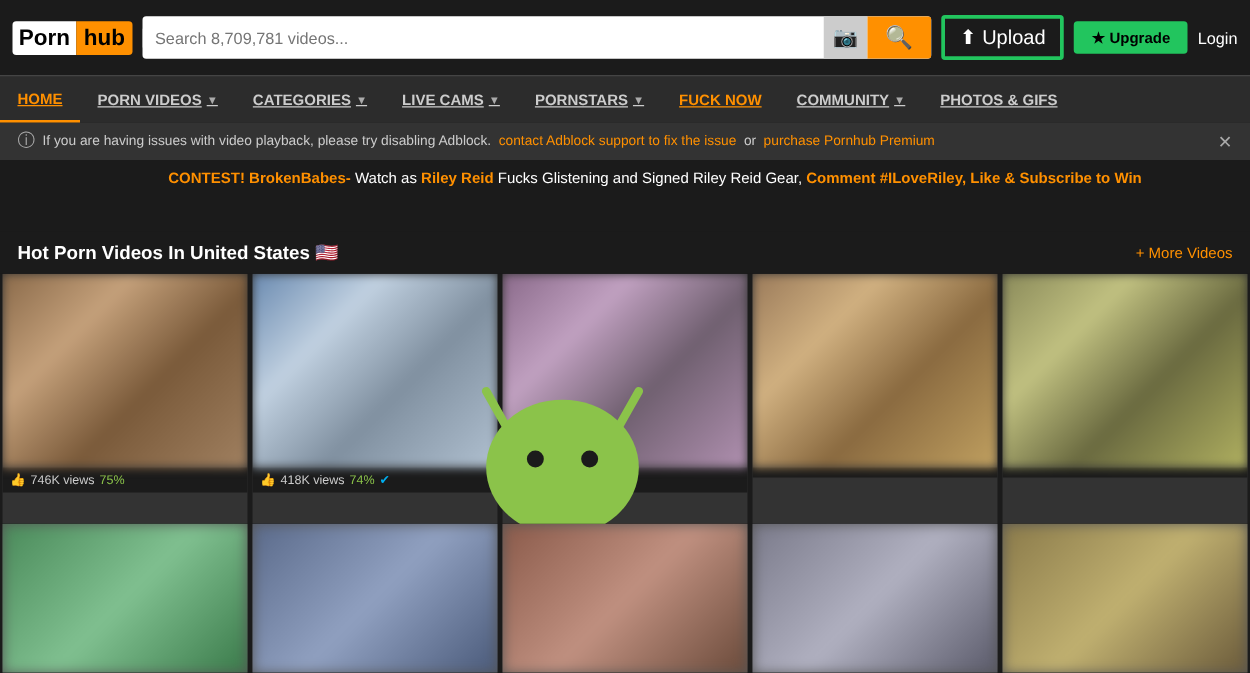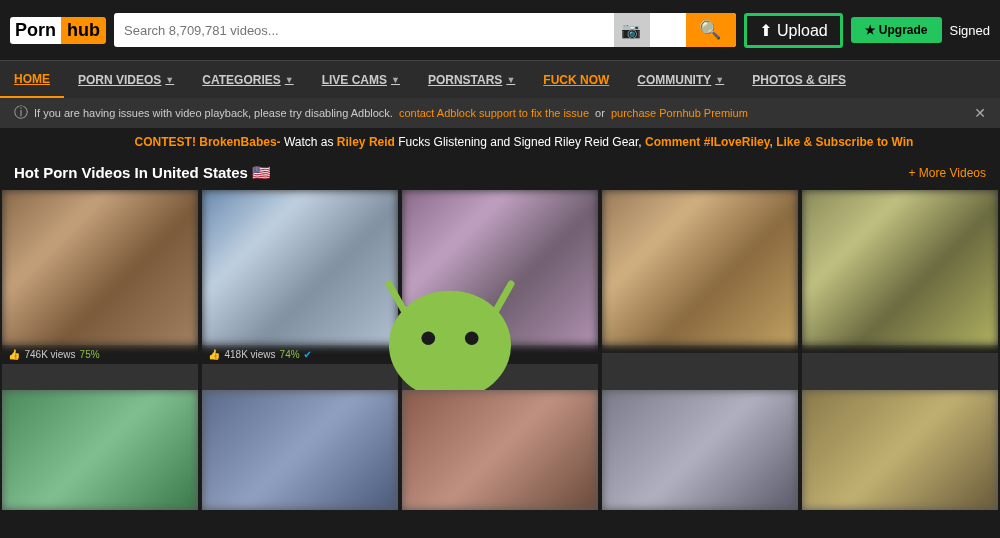--- a/index.html
+++ b/index.html
@@ -37,21 +37,20 @@
       border-radius: 0 3px 3px 0;
     }
     #search-bar {
       flex: 1;
       display: flex;
       align-items: center;
       background: #fff;
       border-radius: 3px;
       overflow: hidden;
       height: 34px;
-      gap: 36px;
     }
     #search-input {
       flex: 1;
       border: none;
       outline: none;
       padding: 0 10px;
       font-size: 13px;
       color: #333;
     }
     #search-cam-btn {
@@ -252,38 +251,39 @@
       top: 60px;
       width: 340px;
       height: 420px;
       pointer-events: none;
       z-index: 100;
     }
 
     
     #content-area {
       position: relative;
+      margin-top: 29px;
     }
   </style>
 </head>
 <body>
 
 <div id="topbar">
   <div id="logo">
     <span class="logo-porn">Porn</span>
       <span class="logo-hub">hub</span>
   </div>
   <div id="search-bar">
     <input id="search-input" type="text" placeholder="Search 8,709,781 videos..." style="">
     <button id="search-cam-btn">📷</button>
     <button id="search-btn">🔍</button>
   </div>
   <button id="upload-btn">⬆ Upload</button>
   <button id="upgrade-btn">★ Upgrade</button>
-  <button id="login-btn">Signed</button>
+  <button id="login-btn">Login</button>
 </div>
 
 <div id="navbar">
   <div class="nav-item active">HOME</div>
   <div class="nav-item">PORN VIDEOS <span class="arrow">▼</span></div>
   <div class="nav-item">CATEGORIES <span class="arrow">▼</span></div>
   <div class="nav-item">LIVE CAMS <span class="arrow">▼</span></div>
   <div class="nav-item">PORNSTARS <span class="arrow">▼</span></div>
   <div class="nav-item" id="fuck-now-item">FUCK NOW</div>
   <div class="nav-item">COMMUNITY <span class="arrow">▼</span></div>

